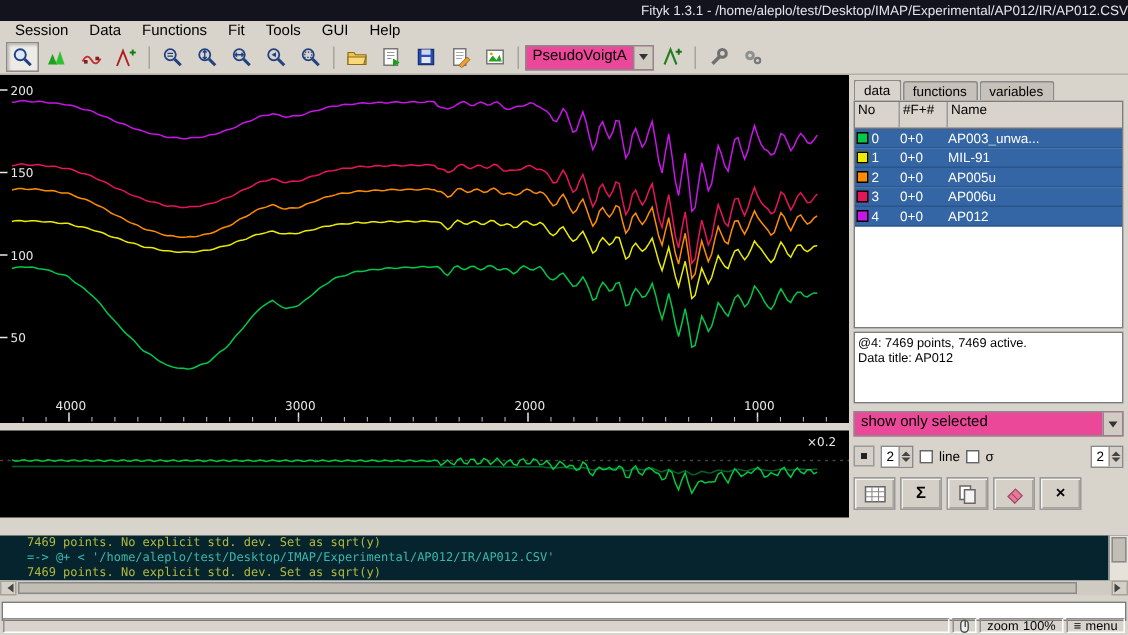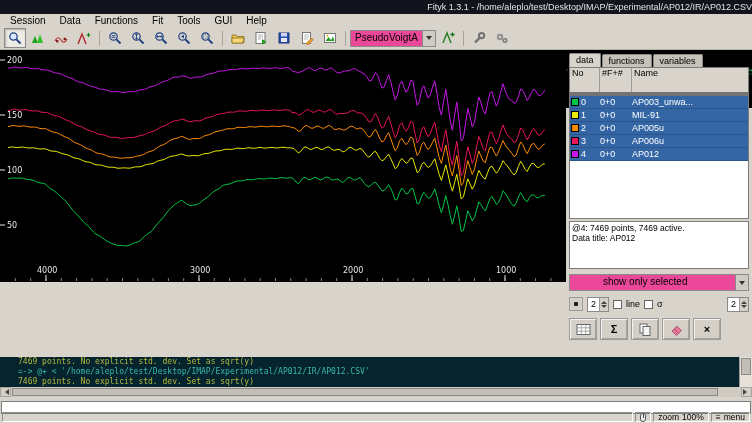--- a/index.html
+++ b/index.html
@@ -23,47 +23,47 @@
   .tsep { width: 1px; height: 15px; background: #a8a49c; margin: 0 3px; }
 
   .combo { display: flex; height: 17px; border: 1px solid #8a8a8a;
     background: #ec4899; font-size: 10px; align-items: stretch; }
   .combo .val { padding: 1px 4px 0 4px; min-width: 68px; }
   .combo .arrow { width: 13px; background: #d0ccc4; border-left: 1px solid #8a8a8a;
     display: flex; align-items: center; justify-content: center; }
   .tri-dn { width: 0; height: 0; border: 3px solid transparent; border-top: 4px solid #333; margin-top: 3px; }
 
   .content { display: flex; height: 307px; }
-  .plots { width: 566px; display: flex; flex-direction: row; }
+  .plots { width: 566px; display: flex; flex-direction: column; }
   .plot-main { height: 232px; background: #000; }
   .plot-splitter { height: 5px; background: #d8d4cc; }
   .plot-aux { height: 58px; background: #000; }
   svg.plot { display: block; }
 
   .sidebar { width: 186px; display: flex; flex-direction: column; padding: 1px 3px 0 3px; }
   .tabs { display: flex; height: 16px; align-items: flex-end; font-size: 9px; }
   .tab { padding: 1px 6px 1px 6px; border: 1px solid #8a8a8a; border-bottom: none;
     background: #c6c2ba; margin-right: 1px; border-radius: 2px 2px 0 0; }
   .tab.active { background: #d8d4cc; padding-bottom: 2px; }
   .listbox { background: #fff; border: 1px solid #7c7c7c; height: 152px;
     font-size: 9px; overflow: hidden; }
-  .list-header { display: flex; background: #d8d4cc; border-bottom: 4px solid #737373; height: 28px; }
+  .list-header { display: flex; background: #d8d4cc; border-bottom: 1px solid #737373; height: 18px; }
   .hcell { padding: 0 2px; border-right: 1px solid #9a9a9a; }
   .hcell.no { width: 30px; } .hcell.fz { width: 32px; } .hcell.name { flex: 1; border-right: none; }
   .lrow { display: flex; background: #3465a4; color: #fff; height: 13px;
     align-items: center; border-bottom: 1px solid #2a5588; }
   .lrow .c1 { width: 30px; display: flex; align-items: center; gap: 2px; padding-left: 1px; }
   .lrow .c2 { width: 32px; } .lrow .c3 { flex: 1; white-space: nowrap; overflow: hidden; }
   .swatch { width: 8px; height: 8px; border: 1px solid #000; display: inline-block; }
 
   .infobox { background: #fff; border: 1px solid #7c7c7c; font-size: 8.5px;
     line-height: 10px; padding: 1px 2px; height: 48px; margin-top: 2px;
     word-break: break-all; overflow: hidden; }
 
-  .filter-combo { margin-top: 5px; padding-left: 29px; }
+  .filter-combo { margin-top: 5px; }
   .filter-combo .val { flex: 1; }
 
   .controls { display: flex; align-items: center; gap: 4px; margin-top: 4px;
     font-size: 9px; height: 18px; }
   .mini-btn { width: 14px; height: 14px; border: 1px solid #9a9a9a; background: #d4d0c8;
     display: flex; align-items: center; justify-content: center; }
   .dot { width: 4px; height: 4px; background: #222; }
   .spin { display: flex; border: 1px solid #8a8a8a; background: #fff; height: 15px; align-items: stretch; }
   .spin .v { padding: 1px 3px 0 3px; min-width: 10px; font-size: 9px; }
   .spinbtns { display: flex; flex-direction: column; justify-content: center;

